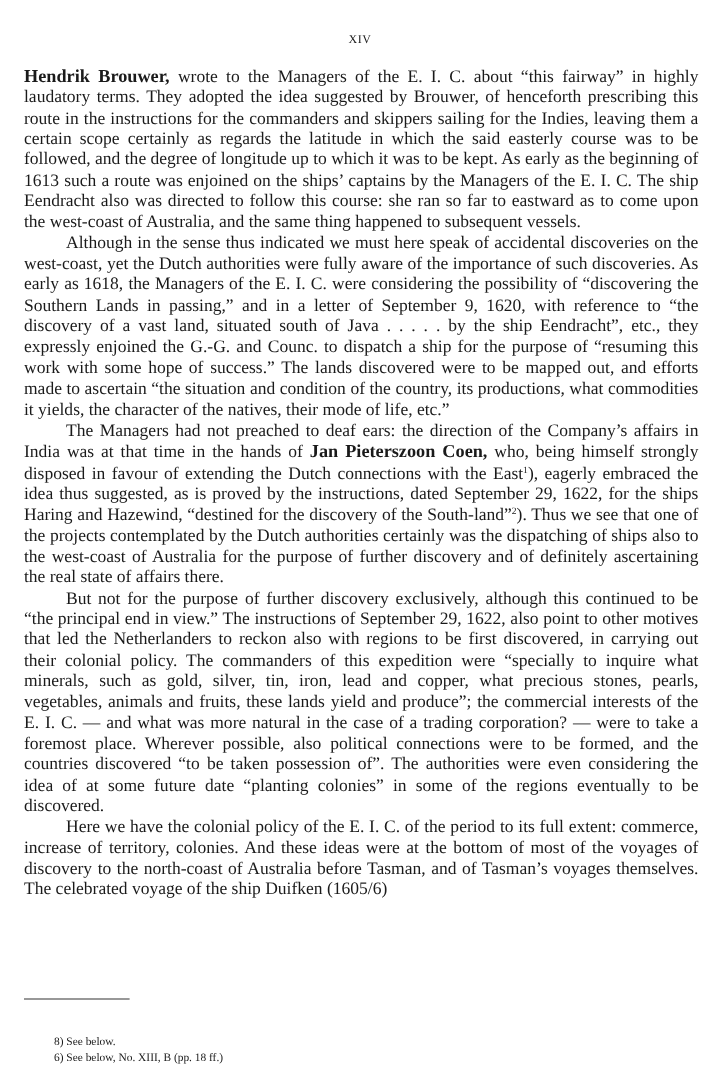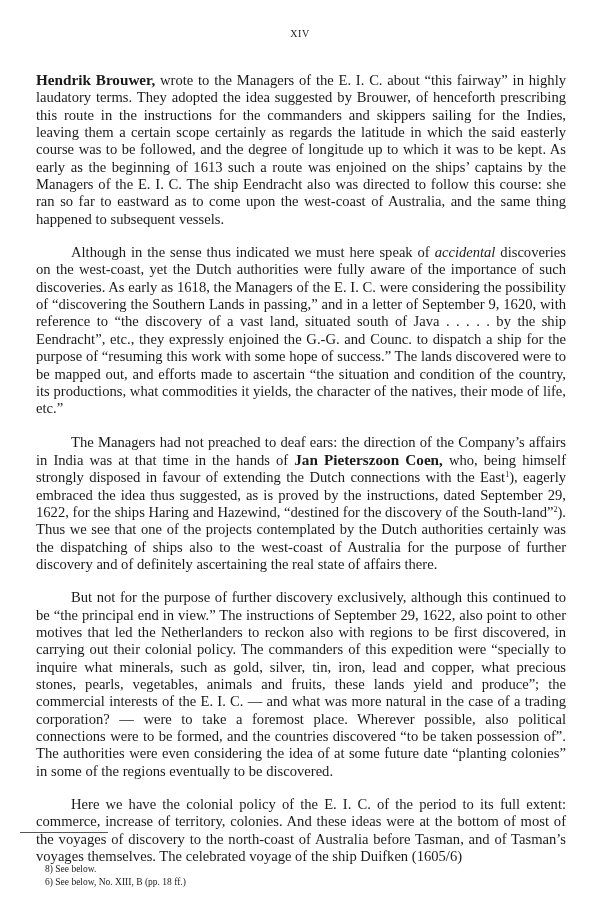--- a/index.html
+++ b/index.html
@@ -26,33 +26,32 @@
   }
   .body-text {
     position: absolute;
     top: 55px;
     left: 20px;
     width: 562px;
     font-size: 14.6px;
     line-height: 17.35px;
   }
   .body-text p {
-    margin: 16px;
+    margin: 0;
     text-align: justify;
     text-indent: 35px;
   }
   .body-text p.first {
     text-indent: 0;
   }
   .bold-name {
     font-weight: bold;
     font-size: 15.2px;
   }
   .italic {
-    font-style: italic;
   }
   sup {
     font-size: 8px;
     line-height: 0;
     vertical-align: 5px;
   }
   .rule {
     position: absolute;
     top: 832px;
     left: 20px;

